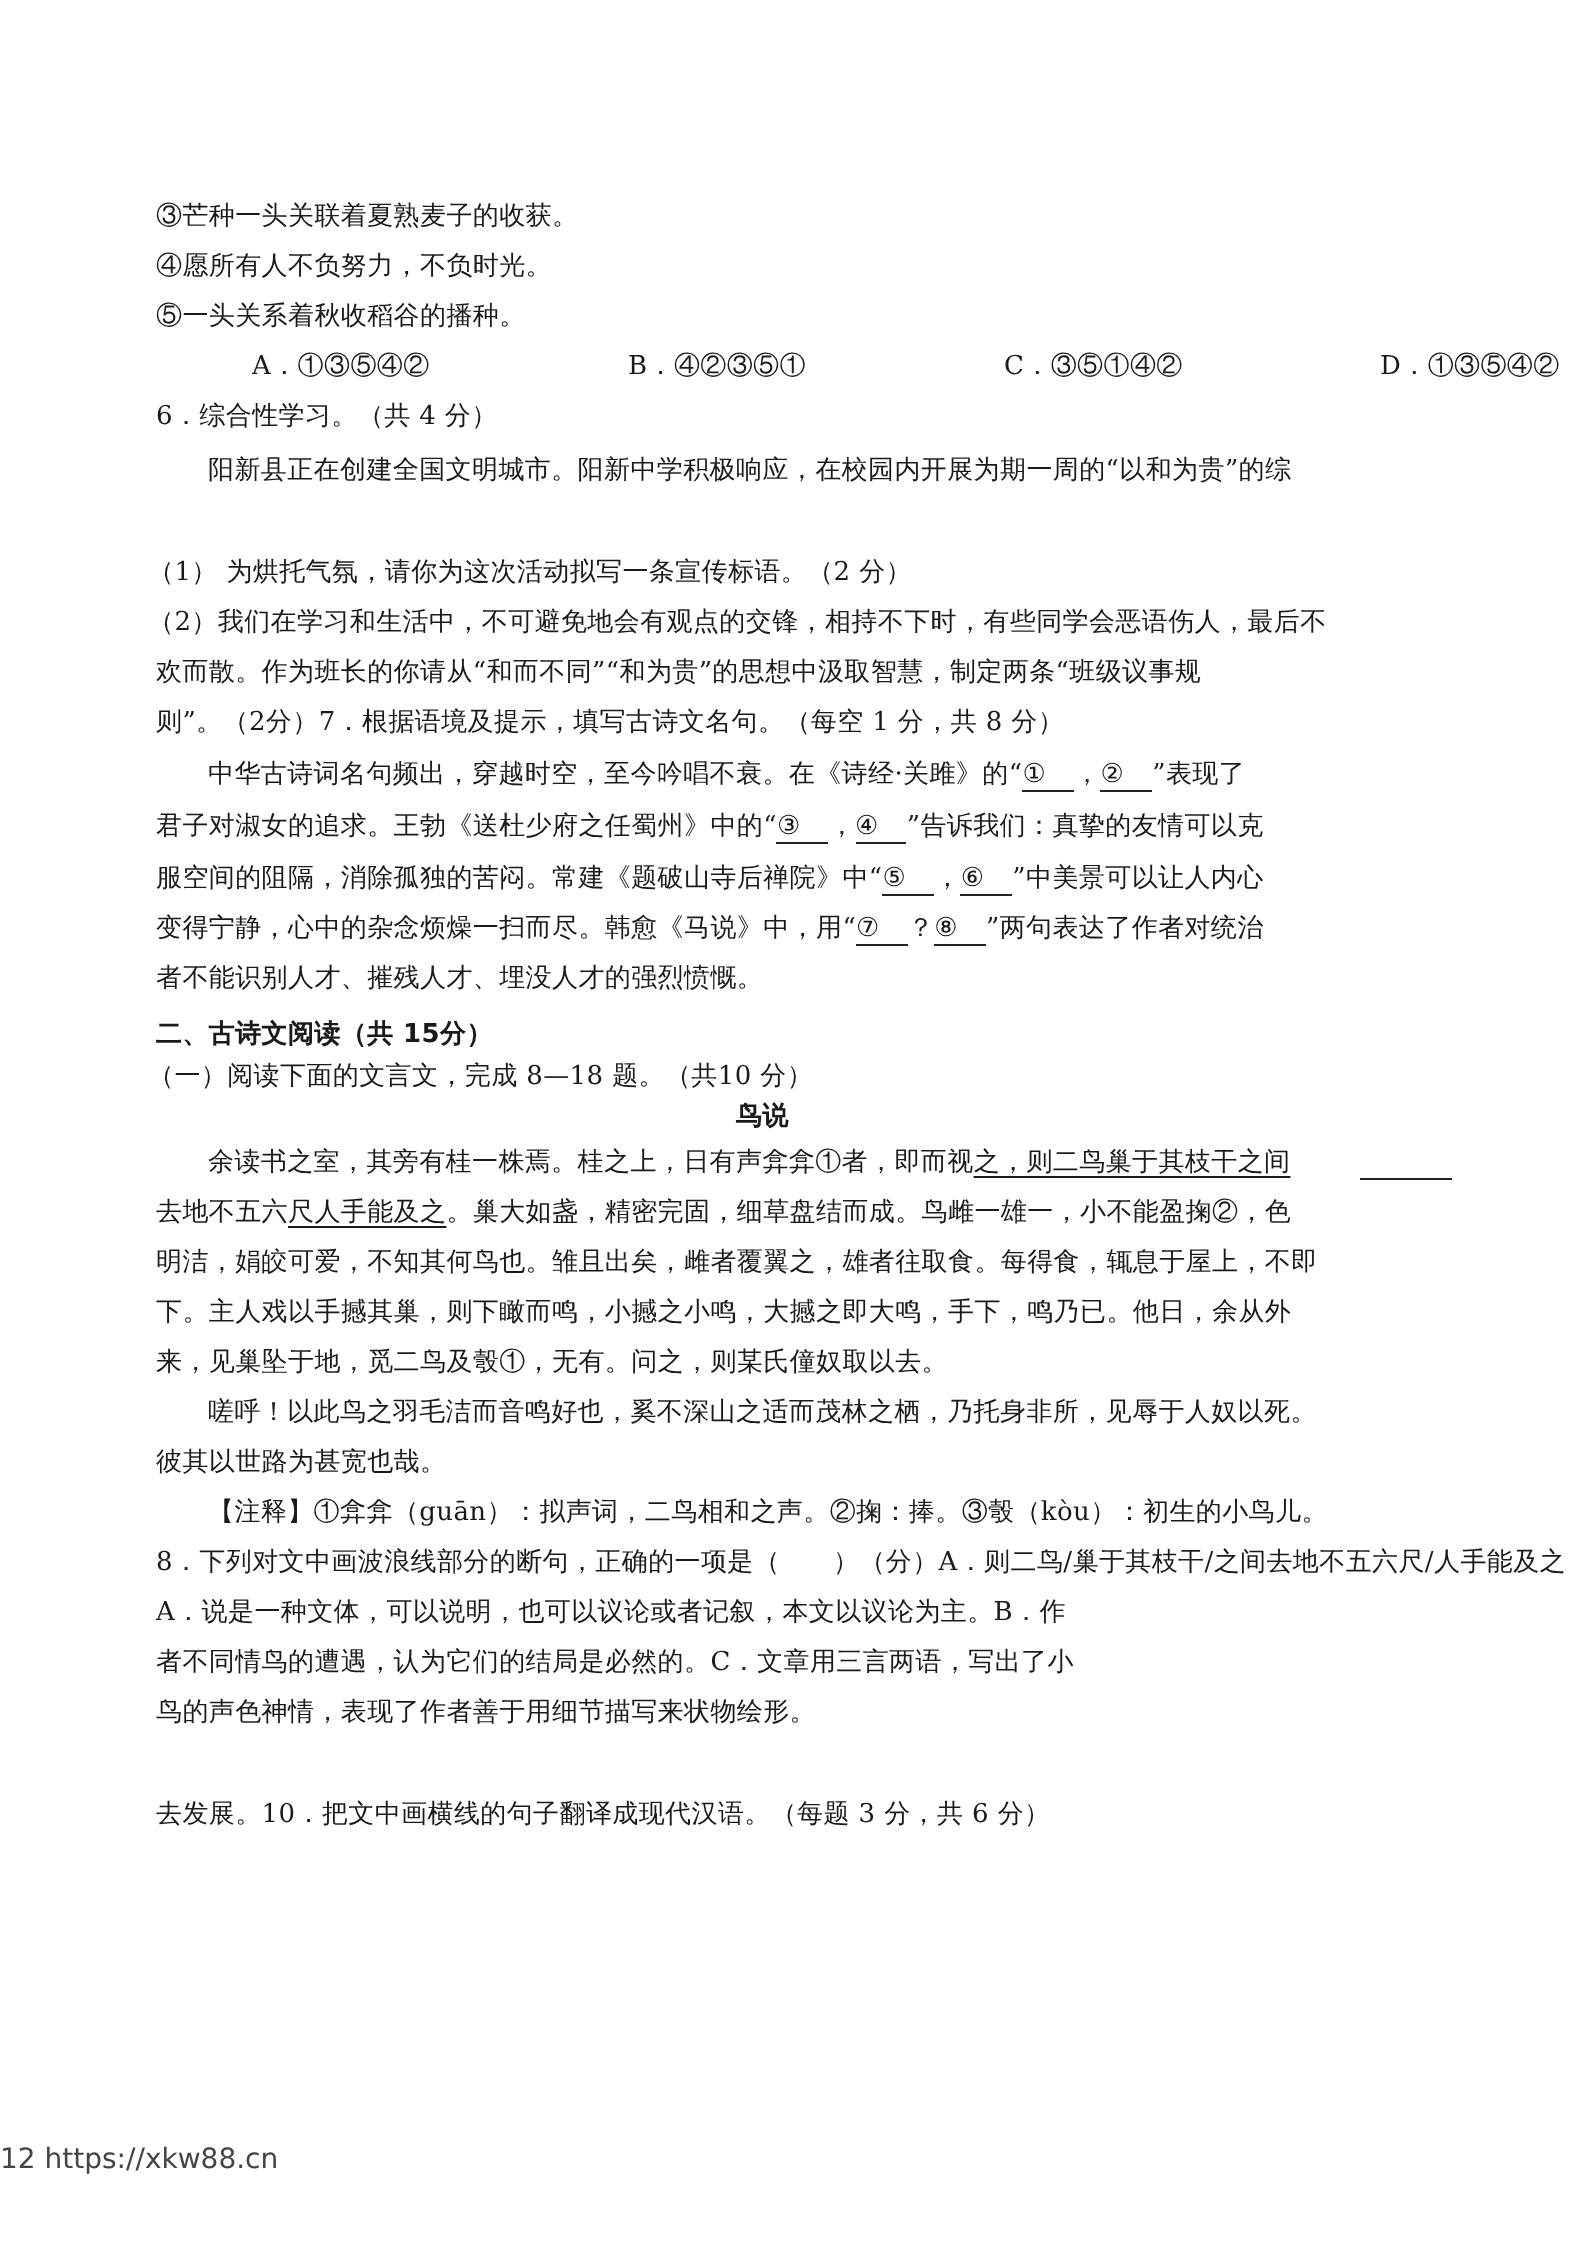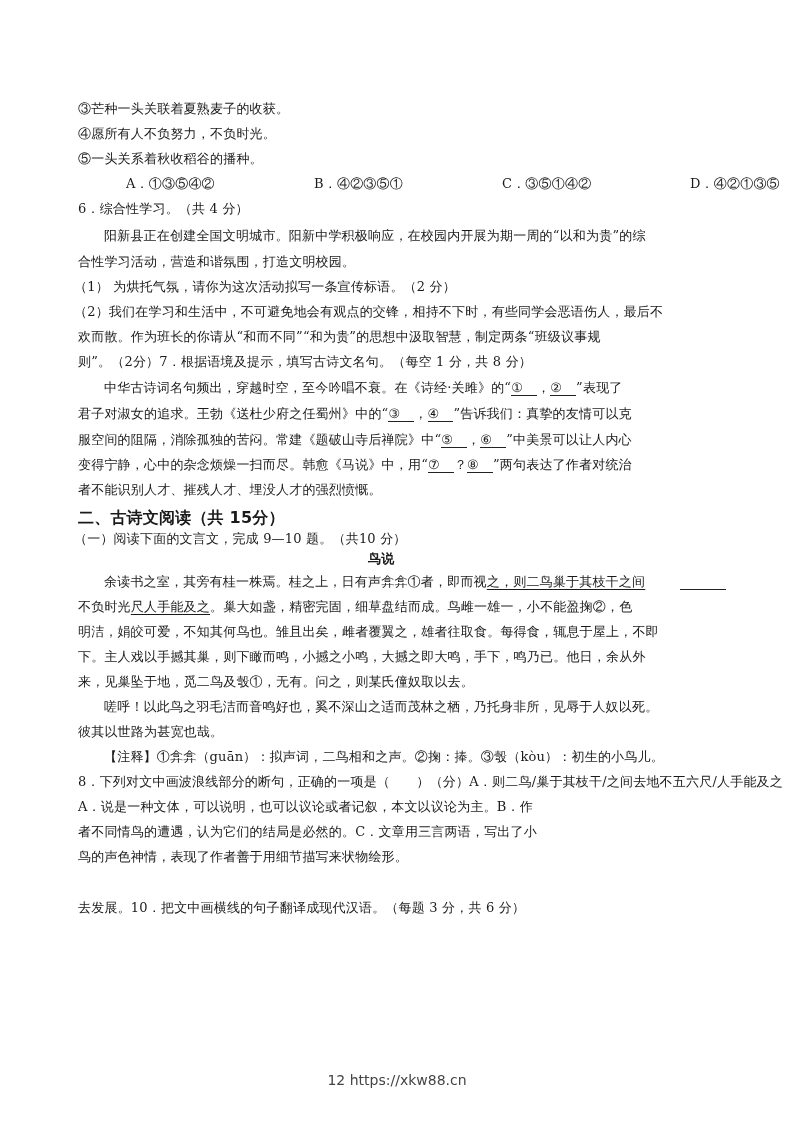--- a/index.html
+++ b/index.html
@@ -9,76 +9,75 @@
     color: #1a1a1a;
     font-size: 13px;
   }
   .page { position: absolute; left: 0; top: 0; width: 794px; height: 1122px; }
   .line {
     position: absolute; left: 78px; white-space: nowrap;
     font-size: 13px; line-height: 18px; letter-spacing: 0.2px;
   }
   .indent { left: 104px; }
   .paren { left: 74px; text-align: right; }
-  .bold { font-weight: bold; font-family: "DejaVu Sans", "Liberation Sans", sans-serif; font-size: 16px; }
+  .bold { font-weight: bold; font-family: "DejaVu Sans", "Liberation Sans", sans-serif; font-size: 13px; }
   .title { left: 368px; font-weight: bold; font-family: "DejaVu Sans", "Liberation Sans", sans-serif; }
   .u { text-decoration: underline; text-underline-offset: 3px; }
   .blank { display: inline-block; border-bottom: 1px solid #222; padding-right: 14px; line-height: 15px; }
   .opt { display: inline-block; margin-left: 48px; }
   .footer {
-    position: absolute; top: 1072px; left: 0; width: 794px; text-align: center;
+    position: absolute; top: 1072px; left: 0; width: 794px; 
     font-family: "DejaVu Sans", "Liberation Sans", sans-serif; font-size: 14px; color: #444;
   }
   .hline { position: absolute; height: 1px; background: #222; }
 </style>
 </head>
 <body>
 
 <div class="page">
 
   <div class="line" style="top:100px">③芒种一头关联着夏熟麦子的收获。</div>
   <div class="line" style="top:125px">④愿所有人不负努力，不负时光。</div>
   <div class="line" style="top:150px">⑤一头关系着秋收稻谷的播种。</div>
 
   <div class="line" style="top:175px">
-    <span class="opt" style="width:140px">A．①③⑤④②</span><span class="opt" style="width:140px">B．④②③⑤①</span><span class="opt" style="width:140px">C．③⑤①④②</span><span class="opt">D．④②①③⑤</span>
+    <span class="opt" style="width:140px">A．①③⑤④②</span><span class="opt" style="width:140px">B．④②③⑤①</span><span class="opt" style="width:140px">C．③⑤①④②</span><span class="opt">D．①③⑤④②</span>
   </div>
 
   <div class="line" style="top:200px">6．综合性学习。（共 4 分）</div>
   <div class="line indent" style="top:227px">阳新县正在创建全国文明城市。阳新中学积极响应，在校园内开展为期一周的“以和为贵”的综</div>
-  <div class="line" style="top:253px">合性学习活动，营造和谐氛围，打造文明校园。</div>
   <div class="line paren" style="top:278px">（1） 为烘托气氛，请你为这次活动拟写一条宣传标语。（2 分）</div>
   <div class="line paren" style="top:303px">（2）我们在学习和生活中，不可避免地会有观点的交锋，相持不下时，有些同学会恶语伤人，最后不</div>
   <div class="line" style="top:328px">欢而散。作为班长的你请从“和而不同”“和为贵”的思想中汲取智慧，制定两条“班级议事规</div>
   <div class="line" style="top:353px">则”。（2分）7．根据语境及提示，填写古诗文名句。（每空 1 分，共 8 分）</div>
 
   <div class="line indent" style="top:379px">
     <span>中华古诗词名句频出，穿越时空，至今吟唱不衰。在《诗经·关雎》的“</span><span class="blank">①</span><span>，</span><span class="blank">②</span><span>”表现了</span>
   </div>
   <div class="line" style="top:431px">
     <span>服空间的阻隔，消除孤独的苦闷。常建《题破山寺后禅院》中“</span><span class="blank">⑤</span><span>，</span><span class="blank">⑥</span><span>”中美景可以让人内心</span>
   </div>
   <div class="line" style="top:405px">
     <span>君子对淑女的追求。王勃《送杜少府之任蜀州》中的“</span><span class="blank">③</span><span>，</span><span class="blank">④</span><span>”告诉我们：真挚的友情可以克</span>
   </div>
   <div class="line" style="top:456px">
     <span>变得宁静，心中的杂念烦燥一扫而尽。韩愈《马说》中，用“</span><span class="blank">⑦</span><span>？</span><span class="blank">⑧</span><span>”两句表达了作者对统治</span>
   </div>
   <div class="line" style="top:481px">者不能识别人才、摧残人才、埋没人才的强烈愤慨。</div>
 
   <div class="line bold" style="top:509px">二、古诗文阅读（共 15分）</div>
-  <div class="line paren" style="top:530px">（一）阅读下面的文言文，完成 9—10 题。（共10 分）</div>
+  <div class="line paren" style="top:530px">（一）阅读下面的文言文，完成 8—18 题。（共10 分）</div>
   <div class="line title" style="top:550px">鸟说</div>
 
   <div class="line indent" style="top:573px">
     <span>余读书之室，其旁有桂一株焉。桂之上，日有声弇弇①者，即而视</span><span class="u">之，则二鸟巢于其枝干之间</span>
   </div>
   <div class="hline" style="left:680px; top:589px; width:46px;"></div>
   <div class="line" style="top:598px">
-    <span>不负时光</span><span class="u">尺人手能及之</span><span>。巢大如盏，精密完固，细草盘结而成。鸟雌一雄一，小不能盈掬②，色</span>
+    <span>去地不五六</span><span class="u">尺人手能及之</span><span>。巢大如盏，精密完固，细草盘结而成。鸟雌一雄一，小不能盈掬②，色</span>
   </div>
   <div class="line" style="top:623px">明洁，娟皎可爱，不知其何鸟也。雏且出矣，雌者覆翼之，雄者往取食。每得食，辄息于屋上，不即</div>
   <div class="line" style="top:648px">下。主人戏以手撼其巢，则下瞰而鸣，小撼之小鸣，大撼之即大鸣，手下，鸣乃已。他日，余从外</div>
   <div class="line" style="top:673px">来，见巢坠于地，觅二鸟及彀①，无有。问之，则某氏僮奴取以去。</div>
   <div class="line indent" style="top:698px">嗟呼！以此鸟之羽毛洁而音鸣好也，奚不深山之适而茂林之栖，乃托身非所，见辱于人奴以死。</div>
   <div class="line" style="top:723px">彼其以世路为甚宽也哉。</div>
   <div class="line indent" style="top:748px">【注释】①弇弇（guān）：拟声词，二鸟相和之声。②掬：捧。③彀（kòu）：初生的小鸟儿。</div>
 
   <div class="line" style="top:773px">8．下列对文中画波浪线部分的断句，正确的一项是（　　）（分）A．则二鸟/巢于其枝干/之间去地不五六尺/人手能及之</div>
   <div class="line" style="top:798px">A．说是一种文体，可以说明，也可以议论或者记叙，本文以议论为主。B．作</div>

